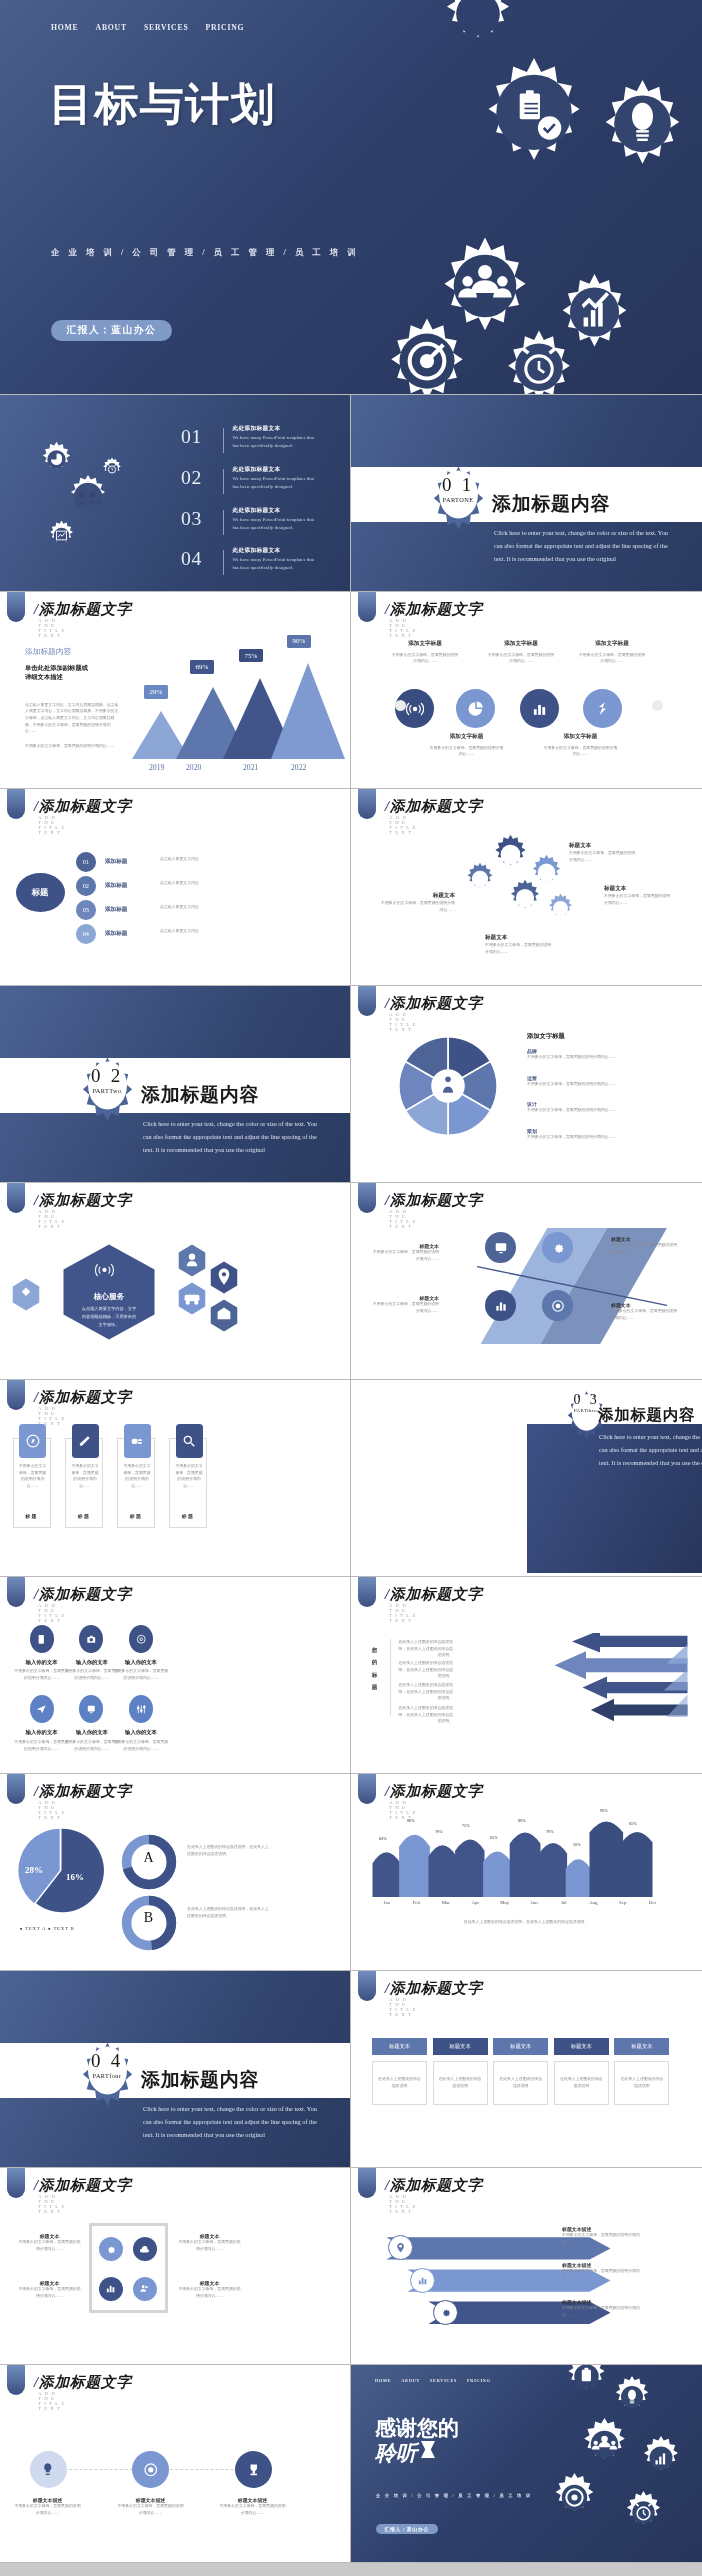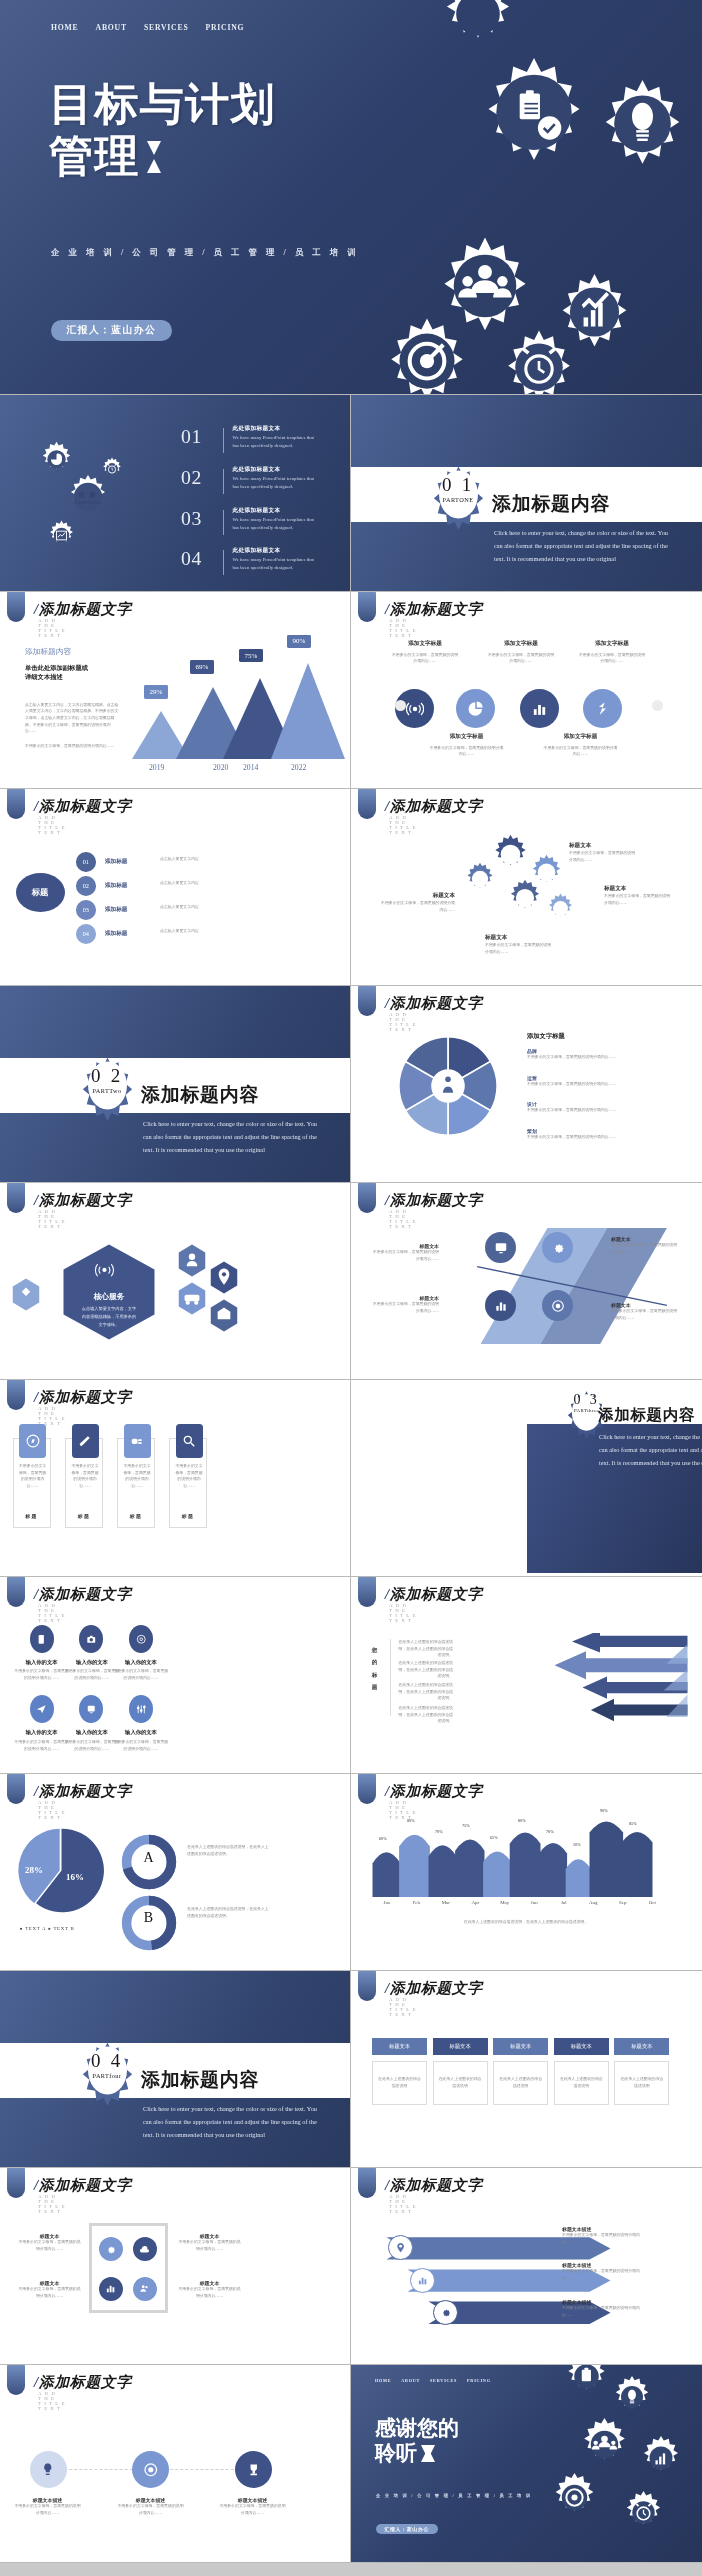--- a/index.html
+++ b/index.html
@@ -181,24 +181,20 @@
 
     <div class="nav">
       <span>HOME</span>
       <span>ABOUT</span>
       <span>SERVICES</span>
       <span>PRICING</span>
     </div>
 
     <div class="big-title">
       <div>目标与计划</div>
-      <div style="display:flex;align-items:center;">
-        <span>管理</span>
-        <span class="bowtie-shape"></span>
-      </div>
     </div>
 
     <div class="subline">企 业 培 训 / 公 司 管 理 / 员 工 管 理 / 员 工 培 训</div>
     <div class="pill">汇报人：蓝山办公</div>
   </div>
 
   <div class="slide half bg-blue2">
     <svg class="gear" style="left:38px;top:46px;" width="37" height="37" viewBox="0 0 100 100">
         <path d="M50 2l6 10 11-4 2 12 12 2-4 11 10 6-10 6 4 11-12 2-2 12-11-4-6 10-6-10-11 4-2-12-12-2 4-11-10-6 10-6-4-11 12-2 2-12 11 4z" fill="#fff"></path>
         <circle cx="50" cy="50" r="25" fill="#3c4f7c"></circle>
@@ -295,22 +291,22 @@
       <div class="mt" style="left:44px;border-left-width:37px;border-right-width:37px;border-bottom:72px solid #5d76ac;"></div>
       <div class="mt" style="left:91px;border-left-width:37px;border-right-width:37px;border-bottom:81px solid #41558a;"></div>
       <div class="mt" style="left:139px;border-left-width:37px;border-right-width:37px;border-bottom:96px solid #7e9ad0;"></div>
 
       <div class="cal" style="left:12px;top:51px;background:#6b88c2;">29%</div>
       <div class="cal" style="left:58px;top:26px;background:#41558a;">69%</div>
       <div class="cal" style="left:107px;top:14.8px;background:#3a4d80;">75%</div>
       <div class="cal" style="left:155px;top:0.7px;background:#5b74ab;">90%</div>
 
       <div class="yr" style="left:17px;top:129px;">2019</div>
-      <div class="yr" style="left:81px;top:129px;text-align:right;">2020</div>
-      <div class="yr" style="left:111px;top:129px;">2014</div>
+      <div class="yr" style="left:54px;top:129px;text-align:right;">2020</div>
+      <div class="yr" style="left:111px;top:129px;">2021</div>
       <div class="yr" style="left:159px;top:129px;">2022</div>
     </div>
   </div>
 
   <div class="slide half">
     <div class="whdr">
       <div class="tab"></div>
       <div class="htitle"><span class="slash">/</span><span>添加标题文字</span></div>
       <div class="hsub">ADD THE TITLE TEXT</div>
     </div>
@@ -1051,21 +1047,21 @@
       </svg>
 
     <div class="nav" style="left:24px;top:12.6px;gap:9.8px;">
       <span style="font-size:4.2px;">HOME</span>
       <span style="font-size:4.2px;">ABOUT</span>
       <span style="font-size:4.2px;">SERVICES</span>
       <span style="font-size:4.2px;">PRICING</span>
     </div>
     <div class="thx" style="left:24px;top:51px;font-size:21px;line-height:1.2;">
       <div>感谢您的</div>
-      <div style="display:flex;align-items:center;">
+      <div style="display:flex;align-items:flex-start;font-style:italic;">
           <span>聆听</span>
           <span class="bowtie-shape" style="width:7.7px;height:17px;margin-left:4.2px;"></span>
         </div>
     </div>
     <div style="position:absolute;left:25px;top:128px;color:#dfe5f0;font-size:4.2px;letter-spacing:1.8px;font-weight:bold;">企 业 培 训 / 公 司 管 理 / 员 工 管 理 / 员 工 培 训</div>
     <div style="position:absolute;left:25px;top:159px;background:#7f9ac7;color:#fff;border-radius:7px;padding:2.1px 8.4px;font-size:4.9px;letter-spacing:0.7px;font-weight:bold;">汇报人：蓝山办公</div>
   </div>
 
 </div>
 

